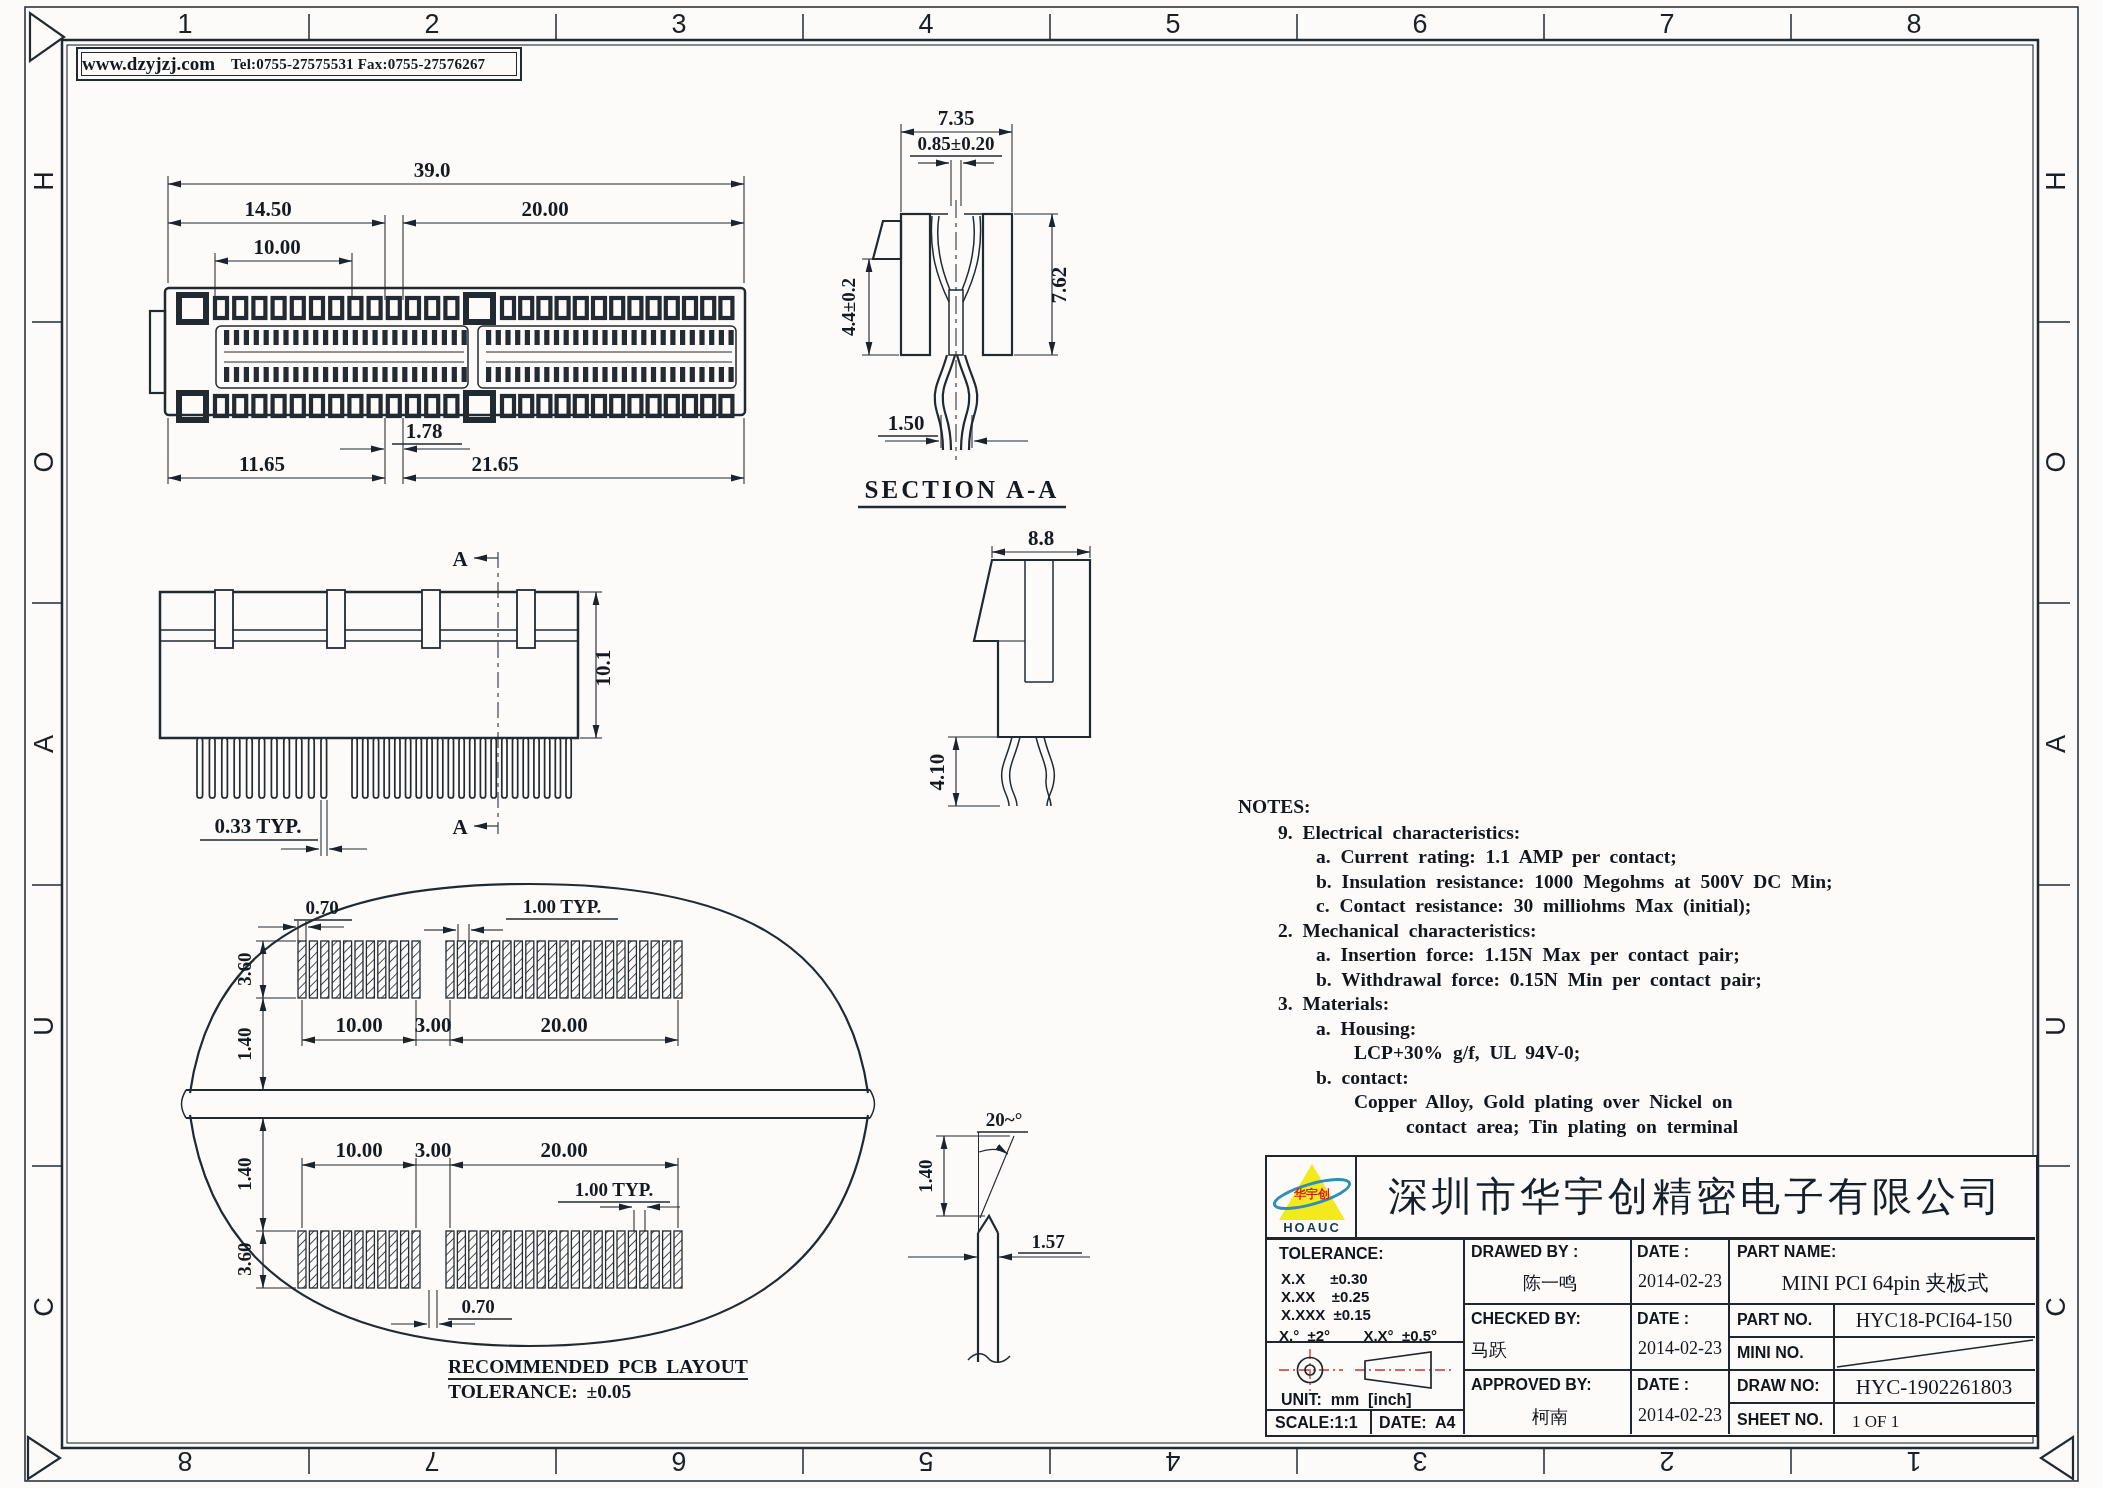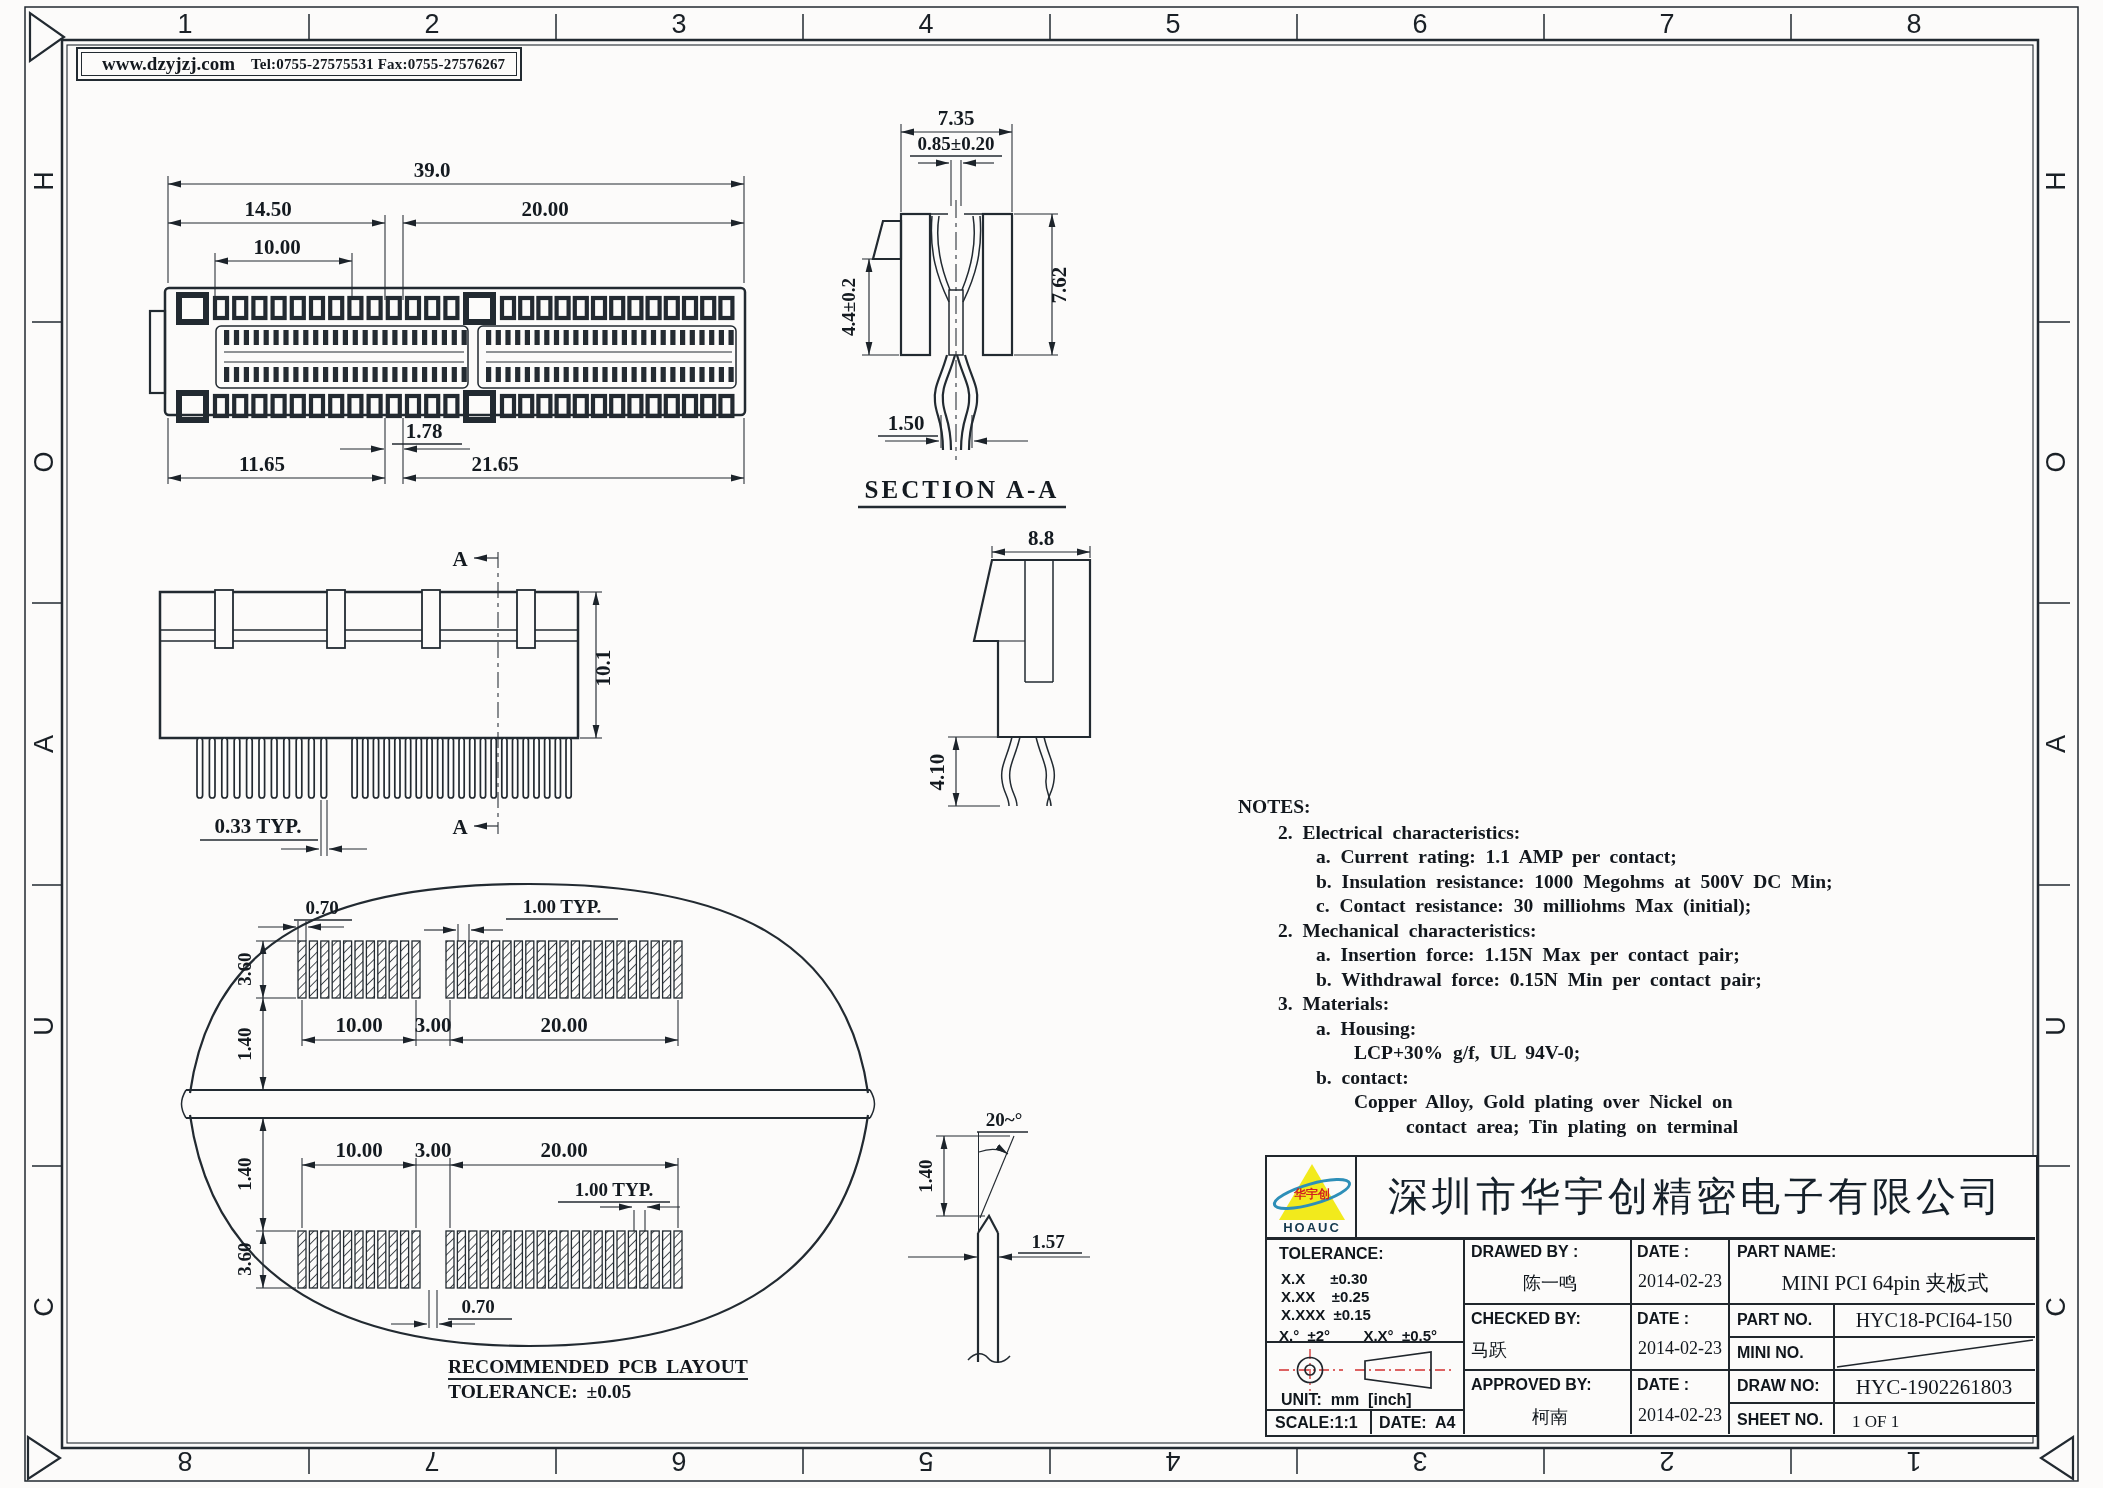--- a/index.html
+++ b/index.html
@@ -13,21 +13,21 @@
   .sect{font-family:"Liberation Serif","DejaVu Serif",serif;font-weight:bold;font-size:25px;letter-spacing:3px;fill:#141a20;}
   .s2{stroke:#222a31;stroke-width:2.2;fill:none;}
   .s24{stroke:#222a31;stroke-width:2.5;fill:none;}
   .s1{stroke:#222a31;stroke-width:1.5;fill:none;}
   .dim{stroke:#232a31;stroke-width:1.15;fill:none;}
   .ext{stroke:#232a31;stroke-width:1.05;fill:none;}
   .uln{stroke:#232a31;stroke-width:1.6;}
   .hdr{position:absolute;left:76px;top:47px;width:446px;height:34px;border:2.5px solid #222a31;box-sizing:border-box;}
   .hdr-in{position:absolute;left:3px;top:3px;right:3px;bottom:3px;border:1px solid #222a31;
           display:flex;align-items:center;white-space:nowrap;overflow:hidden;}
-  .hdr-web{font-family:"Liberation Serif",serif;font-weight:bold;font-size:19px;margin-left:20px;}
+  .hdr-web{font-family:"Liberation Serif",serif;font-weight:bold;font-size:19px;margin-left:0;}
   .hdr-tel{font-family:"Liberation Serif",serif;font-weight:bold;font-size:15px;margin-left:16px;letter-spacing:.2px;}
   .notes{position:absolute;left:1238px;top:786px;width:720px;
          font-family:"Liberation Serif","DejaVu Serif",serif;font-weight:bold;font-size:19.5px;
          line-height:24.5px;word-spacing:5px;color:#12171d;margin-top:9px;}
   .notes .tt{margin-bottom:1px;}
   .n1{padding-left:40px;} .n2{padding-left:78px;} .n3{padding-left:116px;} .n4{padding-left:168px;}
   .pcb-cap{position:absolute;left:448px;top:1356px;width:360px;
            font-family:"Liberation Serif",serif;font-weight:bold;font-size:19.5px;color:#12171d;word-spacing:4px;}
   .pcb-cap .u{border-bottom:2px solid #222a31;padding-bottom:1px;}
   
@@ -632,21 +632,21 @@
 
 <div class="hdr">
   <div class="hdr-in">
     <span class="hdr-web">www.dzyjzj.com</span>
     <span class="hdr-tel">Tel:0755-27575531  Fax:0755-27576267</span>
   </div>
 </div>
 
 <div class="notes">
   <div class="tt">NOTES:</div>
-  <div class="n1">2. Electrical characteristics:</div>
+  <div class="n1">9. Electrical characteristics:</div>
   <div class="n2">a. Current rating: 1.1 AMP per contact;</div>
   <div class="n2">b. Insulation resistance: 1000 Megohms at 500V DC Min;</div>
   <div class="n2">c. Contact resistance: 30 milliohms Max (initial);</div>
   <div class="n1">2. Mechanical characteristics:</div>
   <div class="n2">a. Insertion force: 1.15N Max per contact pair;</div>
   <div class="n2">b. Withdrawal force: 0.15N Min per contact pair;</div>
   <div class="n1">3. Materials:</div>
   <div class="n2">a. Housing:</div>
   <div class="n3">LCP+30% g/f, UL 94V-0;</div>
   <div class="n2">b. contact:</div>

